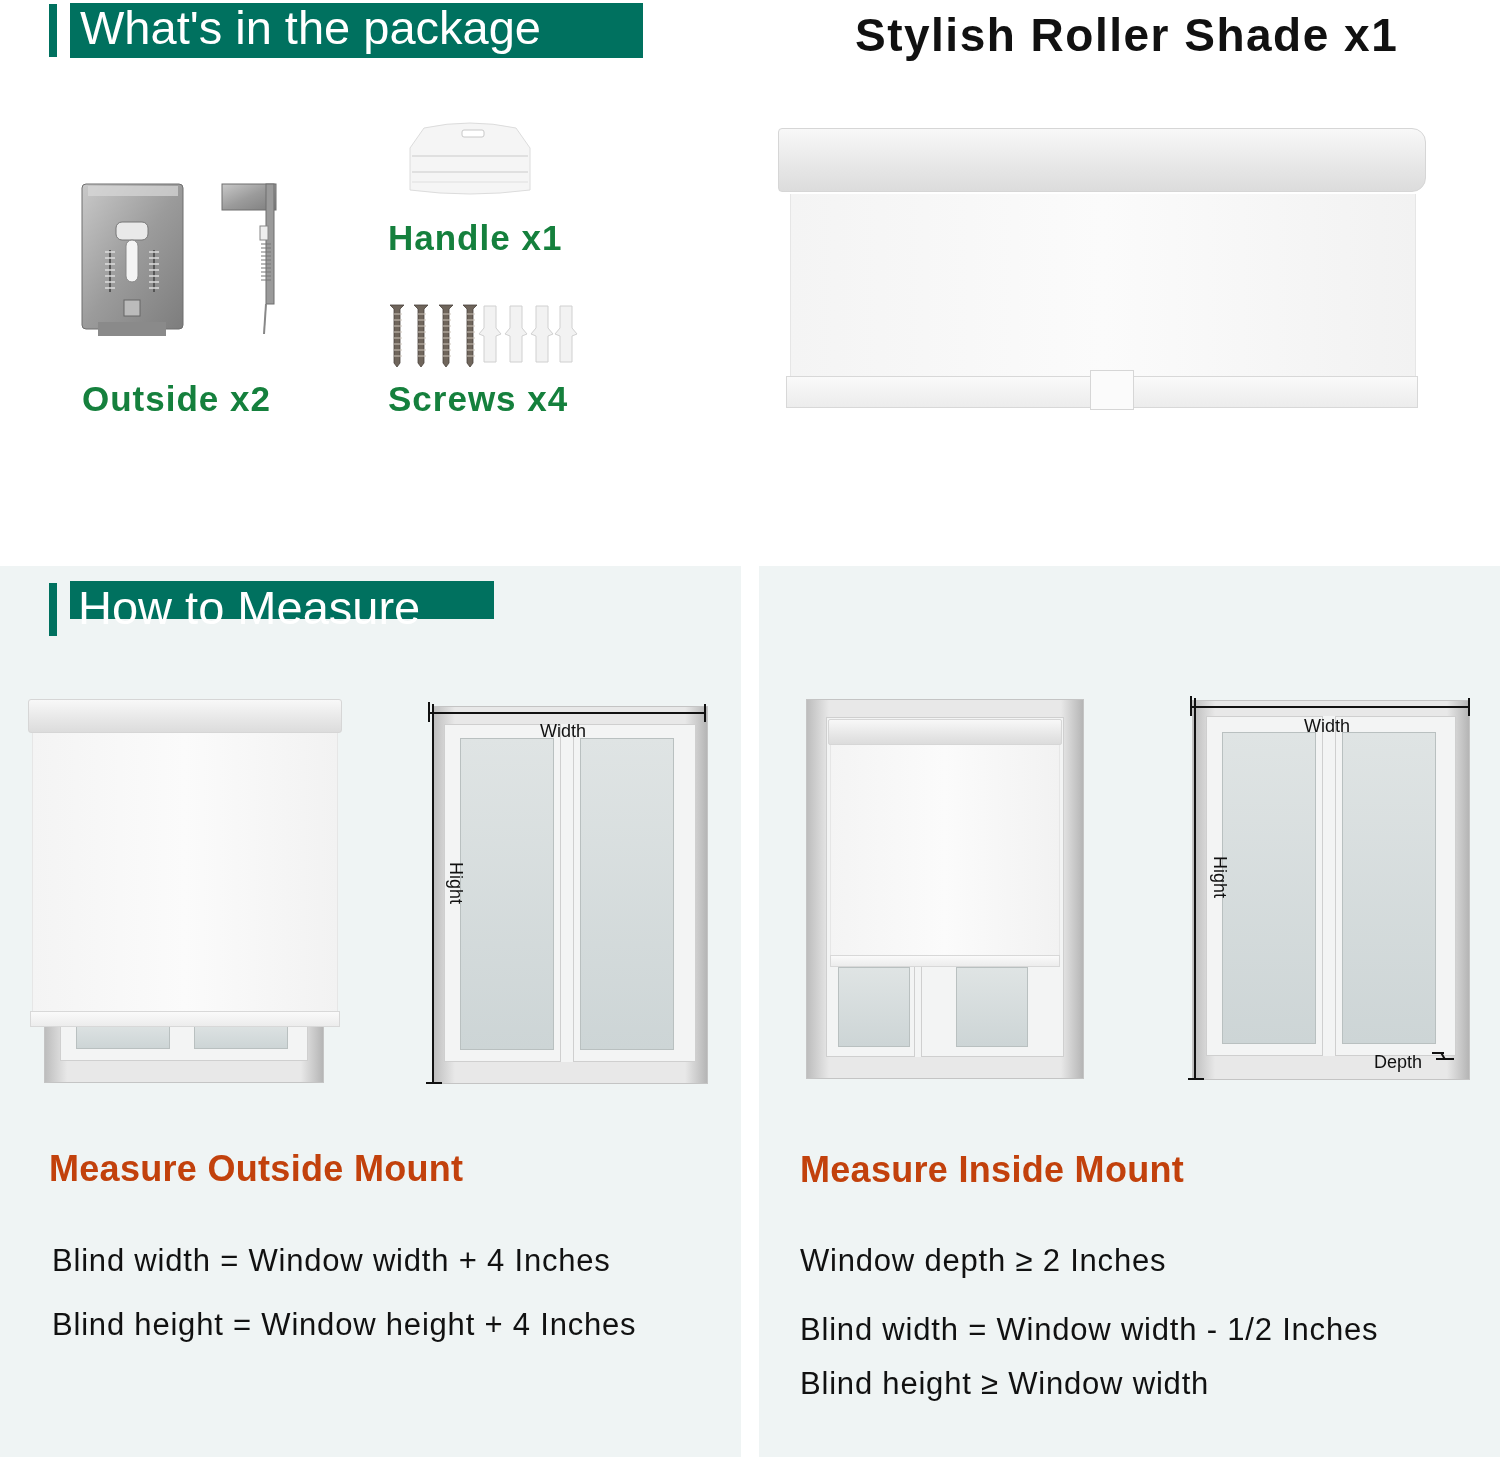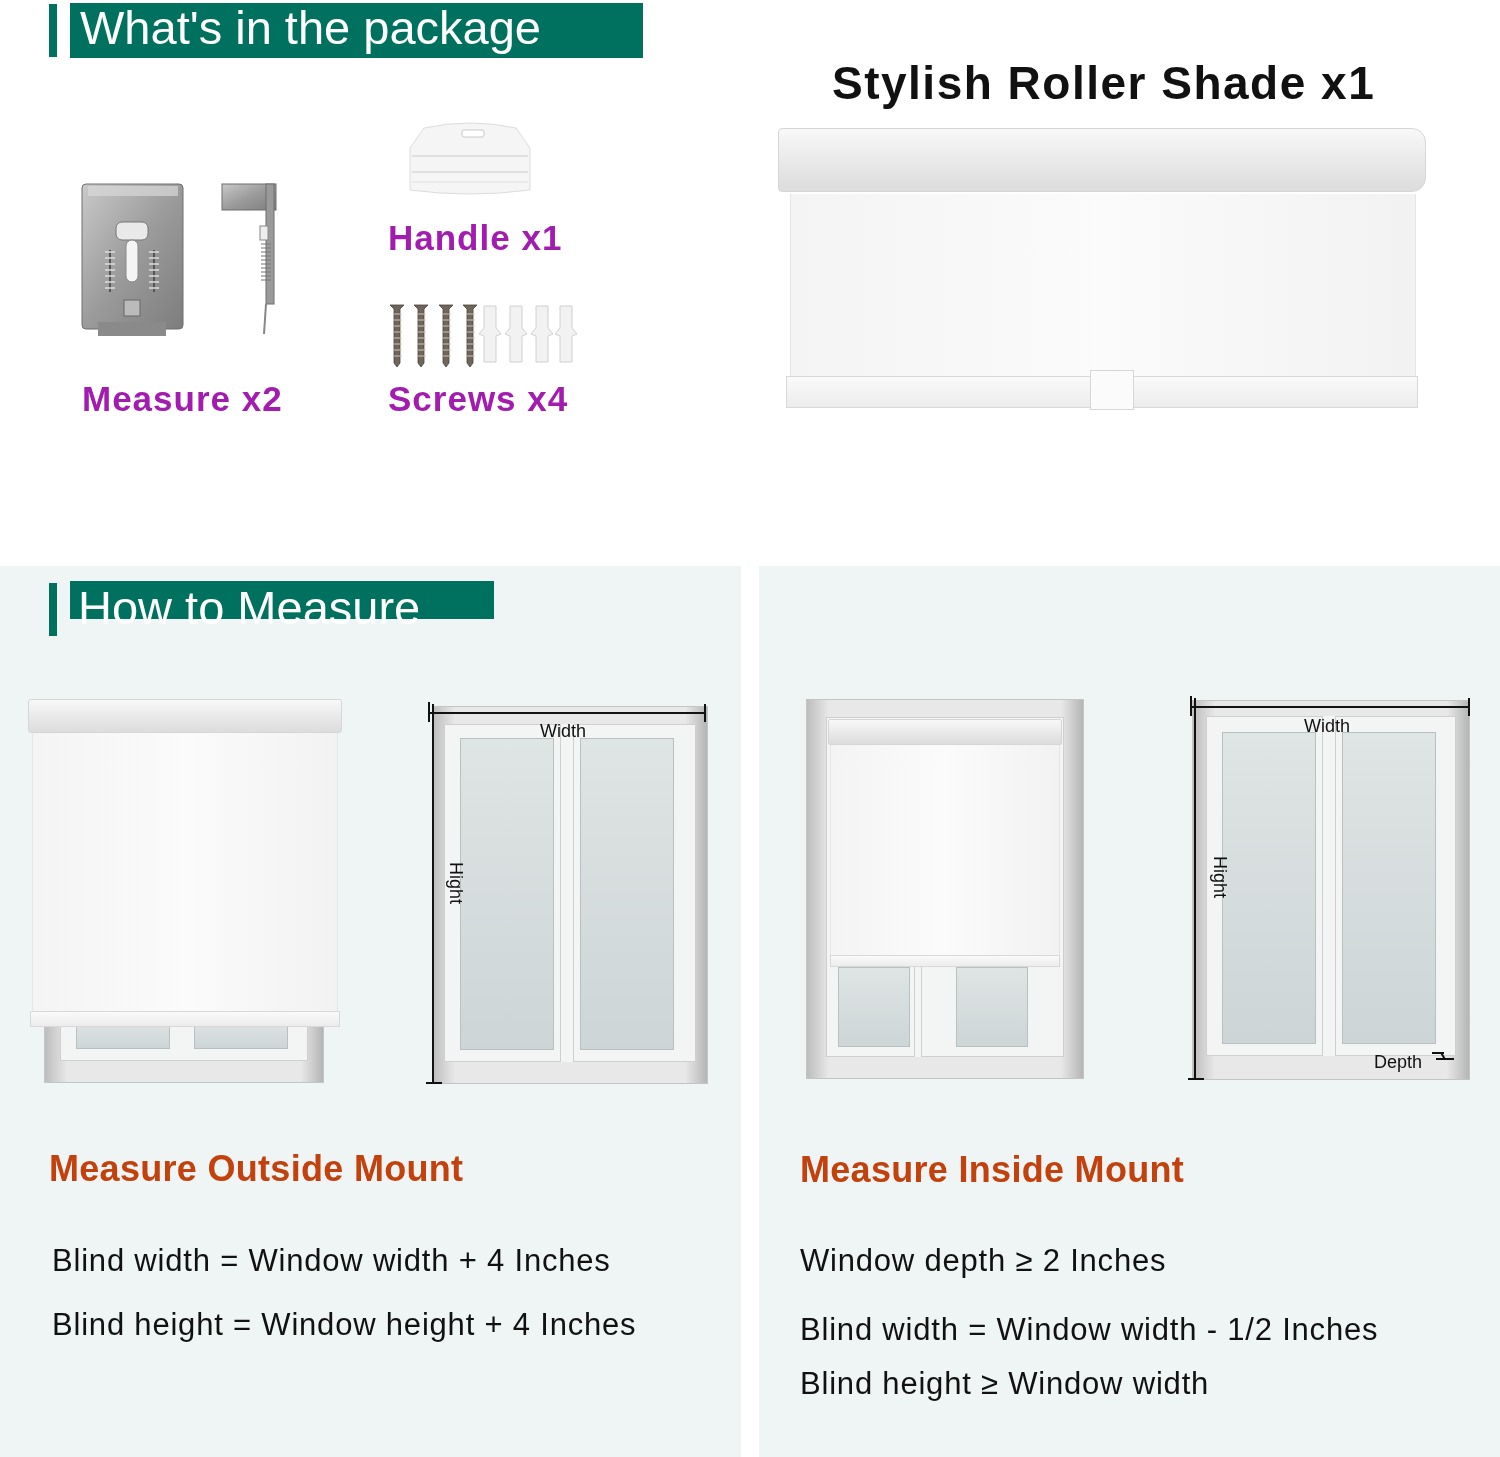--- a/index.html
+++ b/index.html
@@ -5,21 +5,21 @@
   * { box-sizing: border-box; margin: 0; padding: 0; }
   html, body { width: 1500px; height: 1457px; background: #ffffff; overflow: hidden; }
   body { position: relative; font-family: "Liberation Sans", "DejaVu Sans", sans-serif; color: #111; }
 
   .abs { position: absolute; }
 
   
   .banner-bar { position: absolute; background: #00715f; }
   .banner { position: absolute; background: #00715f; color: #fff; font-weight: normal; line-height: 1; white-space: nowrap; }
 
-  .item-label { position: absolute; font-weight: bold; font-size: 35px; letter-spacing: 1px; color: #a21caf; white-space: nowrap; }
+  .item-label { position: absolute; font-weight: bold; font-size: 35px; letter-spacing: 1px; color: #15803d; white-space: nowrap; }
   .product-title { position: absolute; font-weight: bold; font-size: 46px; letter-spacing: 1.5px; color: #111; white-space: nowrap; }
 
   
   .panel { position: absolute; background: #eff4f4; }
 
   .mount-title { position: absolute; color: #c2410c; font-weight: bold; font-size: 36px; white-space: nowrap; letter-spacing: 0.3px; }
   .formula { position: absolute; font-size: 31px; color: #111; white-space: nowrap; letter-spacing: 0.8px; font-weight: 500; }
 
   .dim-label { position: absolute; font-size: 18px; color: #111; white-space: nowrap; }
   .dim-label.vert { transform: rotate(90deg); transform-origin: left top; }
@@ -71,21 +71,21 @@
 
       <rect x="142" y="2" width="54" height="26" fill="url(#metal)" stroke="#6e6e6e"></rect>
       <rect x="186" y="2" width="8" height="120" fill="#9a9a9a" stroke="#6e6e6e"></rect>
       <rect x="180" y="44" width="8" height="14" fill="#eee" stroke="#888"></rect>
       <g stroke="#777" stroke-width="1.2">
         <path d="M181 62 h10 M181 66 h10 M181 70 h10 M181 74 h10 M181 78 h10 M181 82 h10 M181 86 h10 M181 90 h10 M181 94 h10 M181 98 h10"></path>
       </g>
       <line x1="186" y1="122" x2="184" y2="152" stroke="#888" stroke-width="2"></line>
     </svg>
   </div>
-  <div class="item-label" style="left:82px; top:379px;">Measure x2</div>
+  <div class="item-label" style="left:82px; top:379px;">Outside x2</div>
 
   <div class="abs" style="left:408px; top:120px; width:124px; height:78px;">
     <svg width="124" height="78" viewBox="0 0 124 78">
       <path d="M16 8 Q62 -2 108 8 L122 28 L122 70 Q62 78 2 70 L2 28 Z" fill="#f5f5f5" stroke="#dcdcdc"></path>
       <rect x="54" y="10" width="22" height="7" rx="2" fill="#fff" stroke="#c8c8c8"></rect>
       <line x1="4" y1="36" x2="120" y2="36" stroke="#e0e0e0" stroke-width="2"></line>
       <line x1="4" y1="52" x2="120" y2="52" stroke="#e0e0e0" stroke-width="2"></line>
       <line x1="4" y1="62" x2="120" y2="62" stroke="#e6e6e6" stroke-width="1.5"></line>
     </svg>
   </div>
@@ -108,21 +108,21 @@
       <g fill="#f2f2f2" stroke="#d0d0d0">
         <path d="M96 4 h12 v22 l5 6 l-5 2 v26 h-12 v-26 l-5 -2 l5 -6 z"></path>
         <path d="M122 4 h12 v22 l5 6 l-5 2 v26 h-12 v-26 l-5 -2 l5 -6 z"></path>
         <path d="M148 4 h12 v22 l5 6 l-5 2 v26 h-12 v-26 l-5 -2 l5 -6 z"></path>
         <path d="M172 4 h12 v22 l5 6 l-5 2 v26 h-12 v-26 l-5 -2 l5 -6 z"></path>
       </g>
     </svg>
   </div>
   <div class="item-label" style="left:388px; top:379px;">Screws x4</div>
 
-  <div class="product-title" style="left:832px; top:8px;margin-top:48px;">Stylish Roller Shade x1</div>
+  <div class="product-title" style="left:855px; top:8px;">Stylish Roller Shade x1</div>
   <div class="abs" style="left:776px; top:126px; width:652px; height:286px;">
     <div class="cassette" style="left:2px; top:2px; width:648px; height:64px; border-radius:4px 14px 14px 4px;"></div>
     <div class="fabric" style="left:14px; top:68px; width:626px; height:182px;"></div>
     <div class="bottom-rail" style="left:10px; top:250px; width:632px; height:32px;"></div>
     <div class="abs" style="left:314px; top:244px; width:44px; height:40px; background:#fbfbfb; border:1px solid #d6d6d6;"></div>
   </div>
 </div>
 
 <div class="panel" style="left:0; top:566px; width:741px; height:891px;"></div>
 <div class="panel" style="left:759px; top:566px; width:741px; height:891px;"></div>

